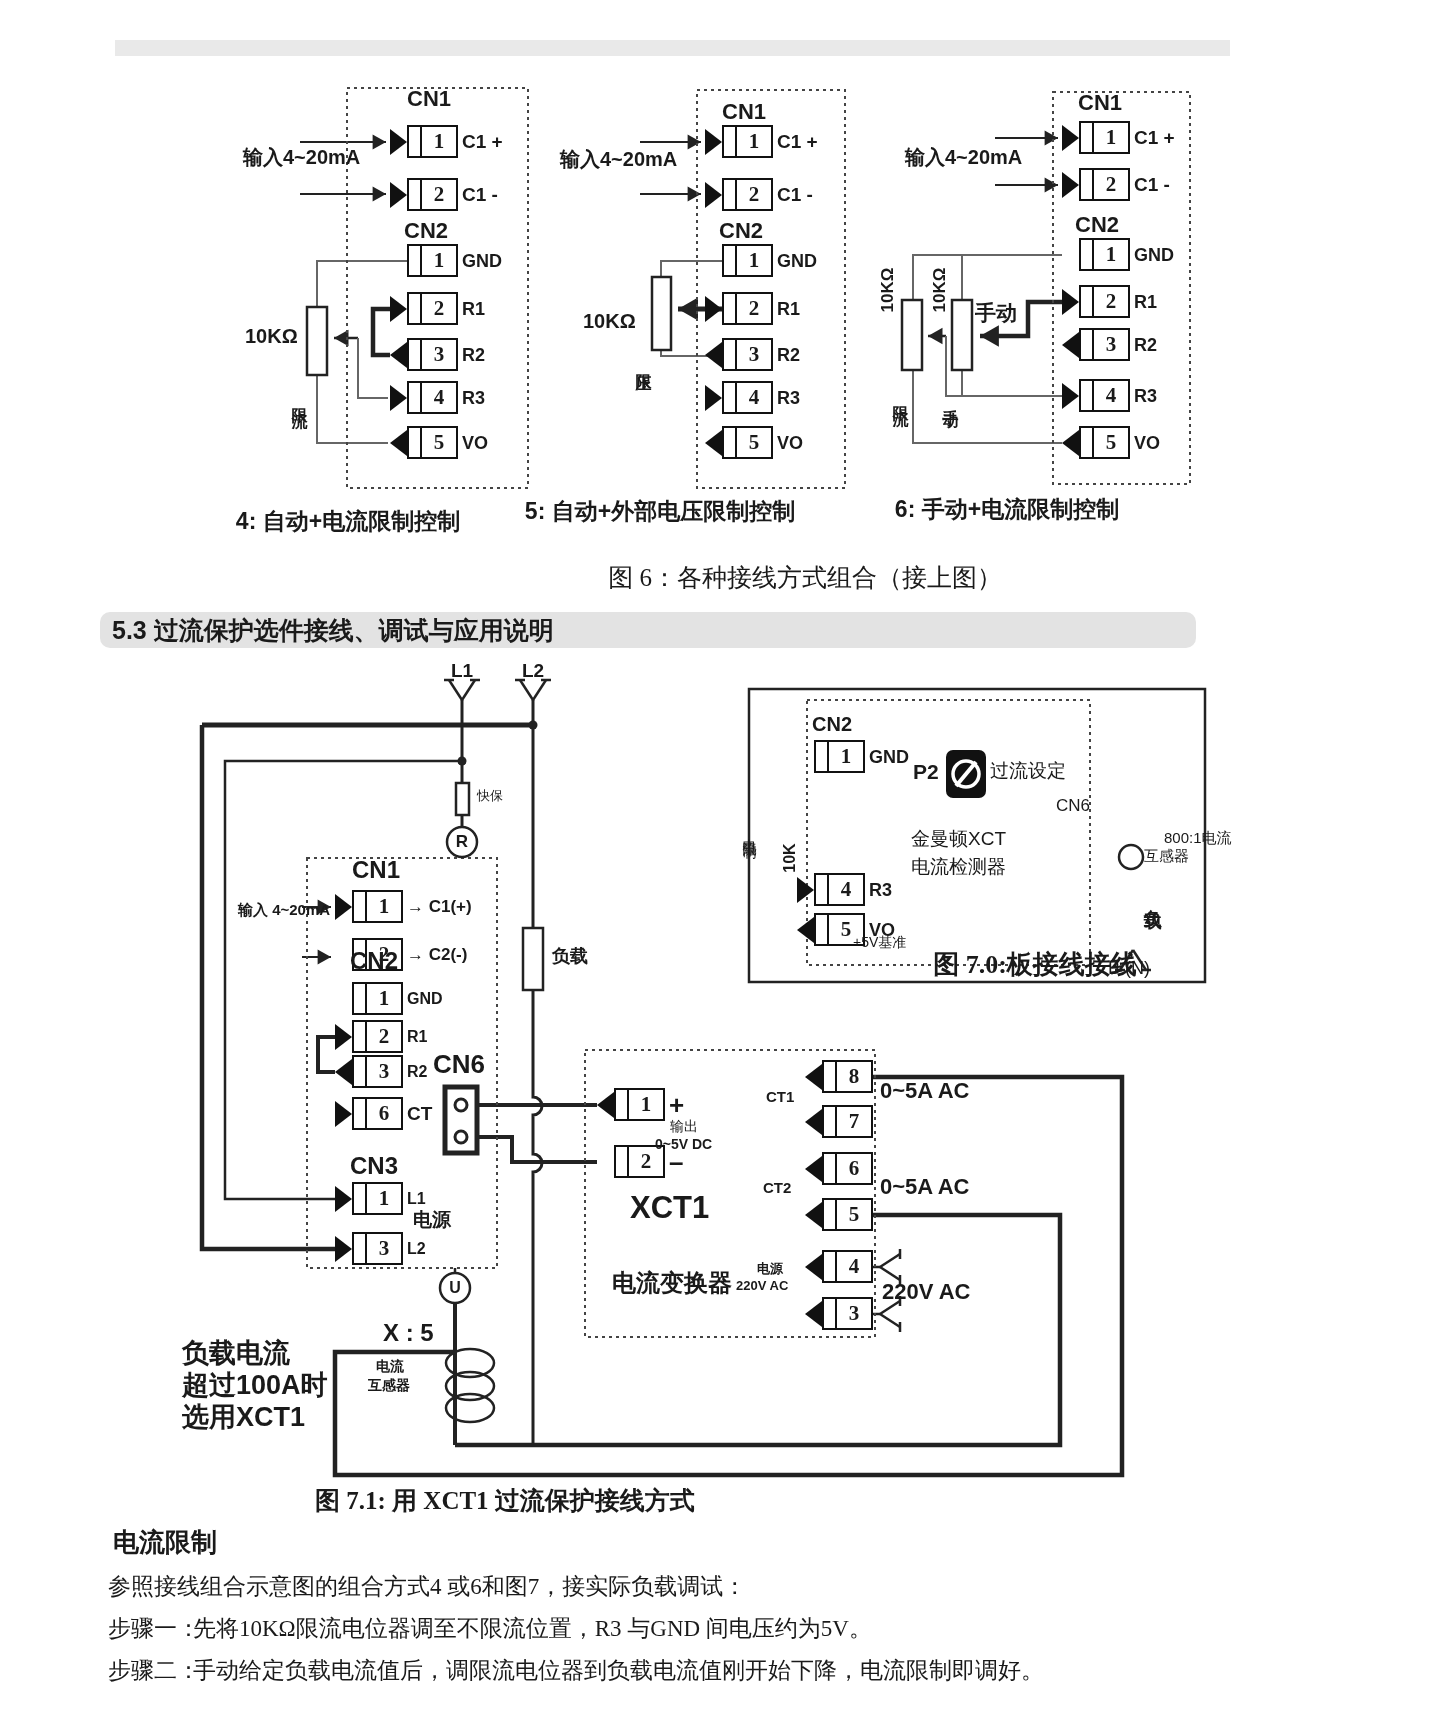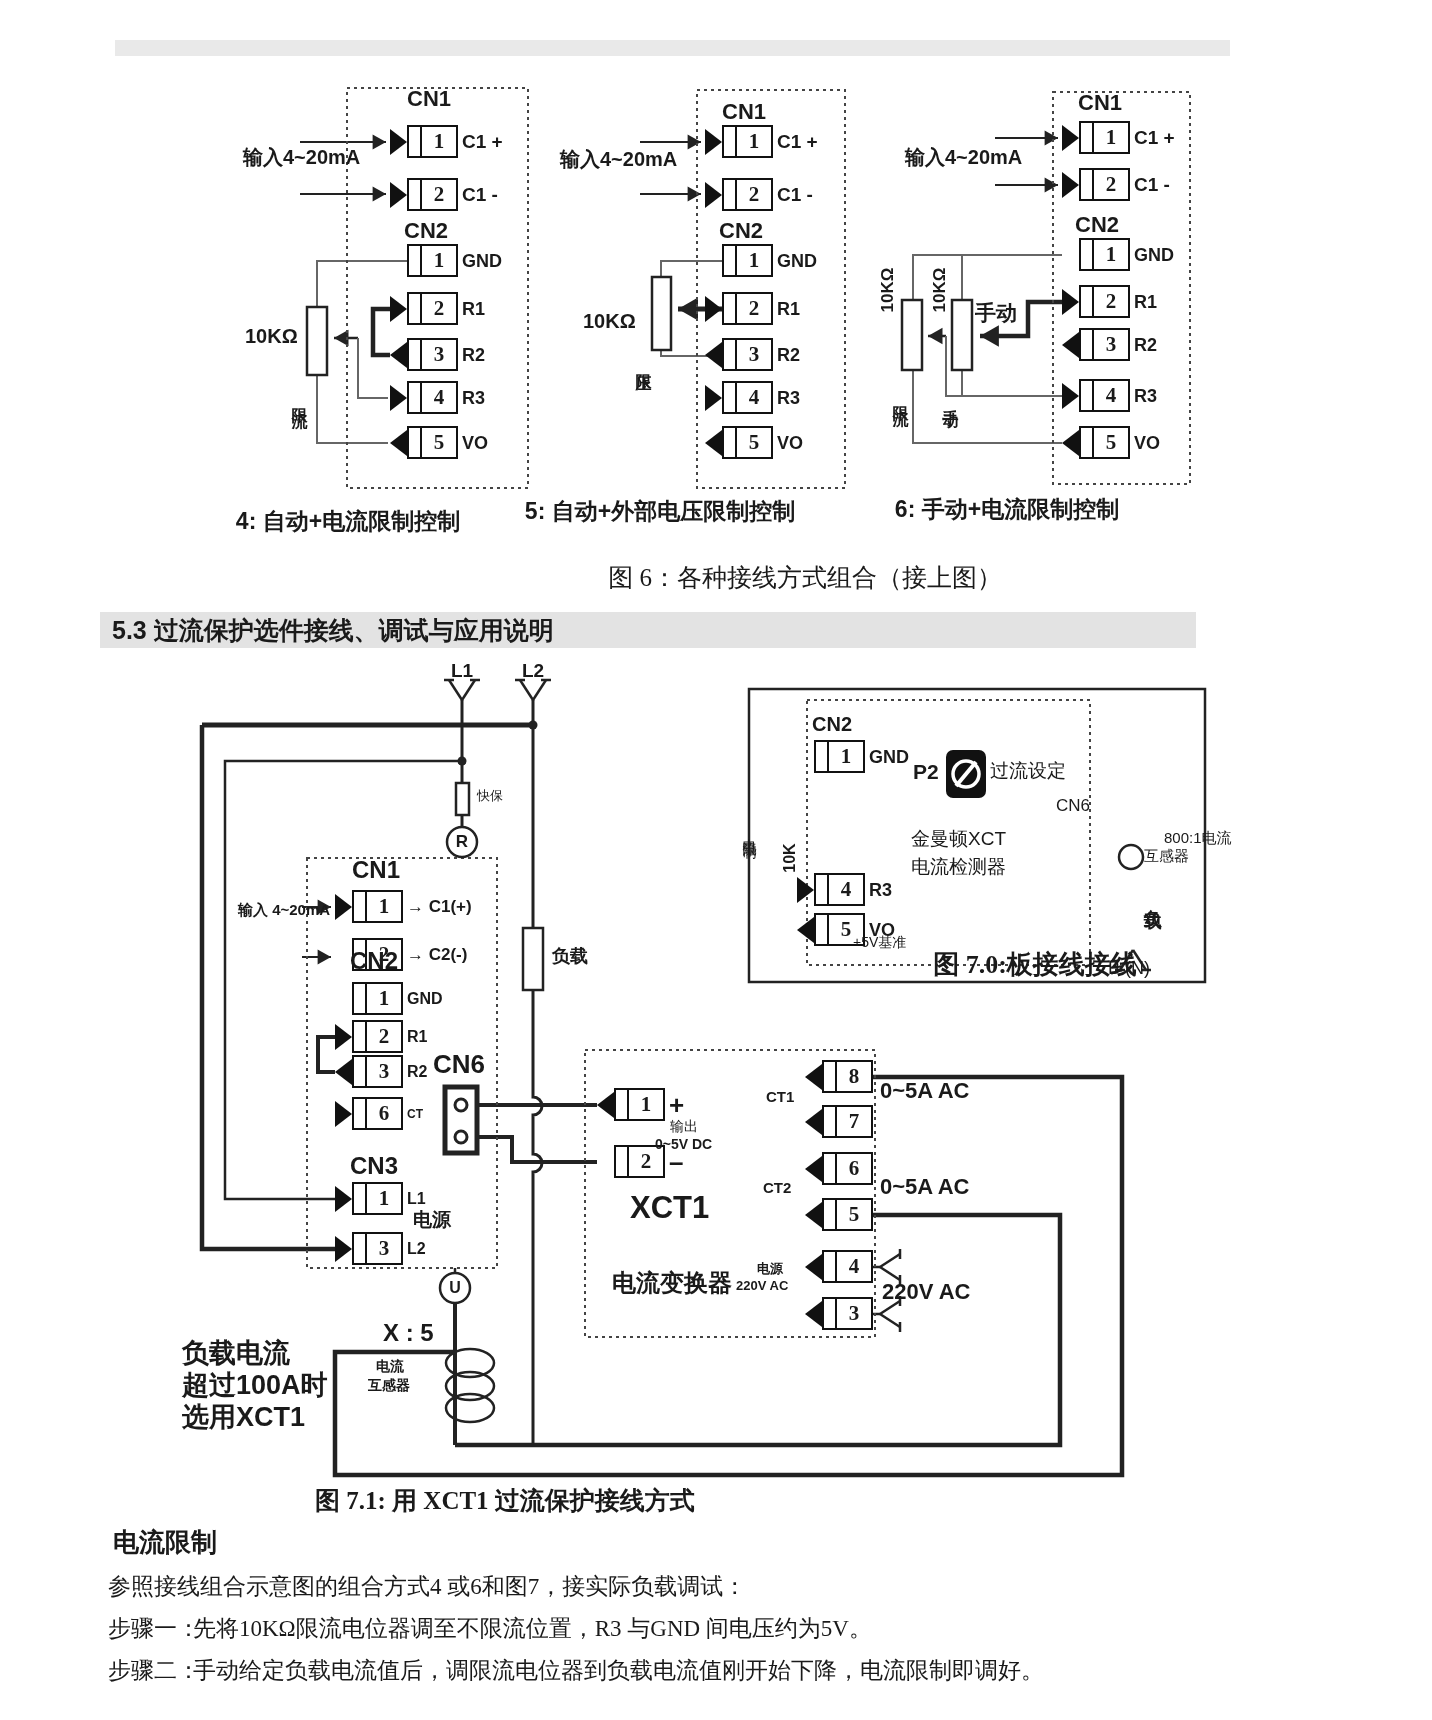--- a/index.html
+++ b/index.html
@@ -1,20 +1,20 @@
 <!DOCTYPE html>
 <html><head>
 <meta charset="utf-8">
 <style>
   html,body{margin:0;padding:0;background:#ffffff;}
   #canvas{position:relative;width:1432px;height:1720px;background:#ffffff;overflow:hidden;
           font-family:"Liberation Sans","DejaVu Sans",sans-serif;color:#1a1a1a;}
   #svg-layer{position:absolute;left:0;top:0;width:1432px;height:1720px;z-index:1;}
   .band{position:absolute;left:115px;top:40px;width:1115px;height:16px;background:#e9e9e9;z-index:0;}
-  .secbar{position:absolute;left:100px;top:612px;width:1096px;height:36px;background:#e3e3e3;z-index:2;}
+  .secbar{position:absolute;left:100px;top:612px;width:1096px;height:36px;background:#e3e3e3;z-index:2;border-radius:10px;}
   .secbar span{display:block;padding-left:12px;font-size:25px;font-weight:bold;line-height:37px;
                font-family:"Liberation Sans","DejaVu Sans",sans-serif;}
   .txt{position:absolute;white-space:nowrap;z-index:3;line-height:1.15;}
   .txt.serif{font-family:"Liberation Serif","DejaVu Serif",serif;}
   .txt.v{writing-mode:vertical-rl;text-orientation:upright;letter-spacing:2px;}
   .term{position:absolute;height:34px;z-index:3;}
   .tri{position:absolute;top:4px;width:0;height:0;border-top:13px solid transparent;border-bottom:13px solid transparent;}
   .tri.in{left:0;border-left:17px solid #111;}
   .tri.out{left:0;border-right:17px solid #111;}
   .tbox{position:absolute;left:17px;top:0;width:47px;height:29px;border:2.5px solid #111;background:#fff;display:flex;}
@@ -359,21 +359,21 @@
           <div class="tnum">3</div>
         </div>
         <span class="tlabel" style="font-size: 16px;">R2</span>
       </div>
       <div class="term" style="left: 335px; top: 1097px;">
         <div class="tri in"></div>
         <div class="tbox">
           <div class="tcell"></div>
           <div class="tnum">6</div>
         </div>
-        <span class="tlabel" style="font-size: 12px;">CT</span>
+        <span class="tlabel" style="font-size: 19px;">CT</span>
       </div>
       <div class="term" style="left: 335px; top: 1182px;">
         <div class="tri in"></div>
         <div class="tbox">
           <div class="tcell"></div>
           <div class="tnum">1</div>
         </div>
         <span class="tlabel" style="font-size: 16px;">L1</span>
       </div>
       <div class="term" style="left: 335px; top: 1232px;">

